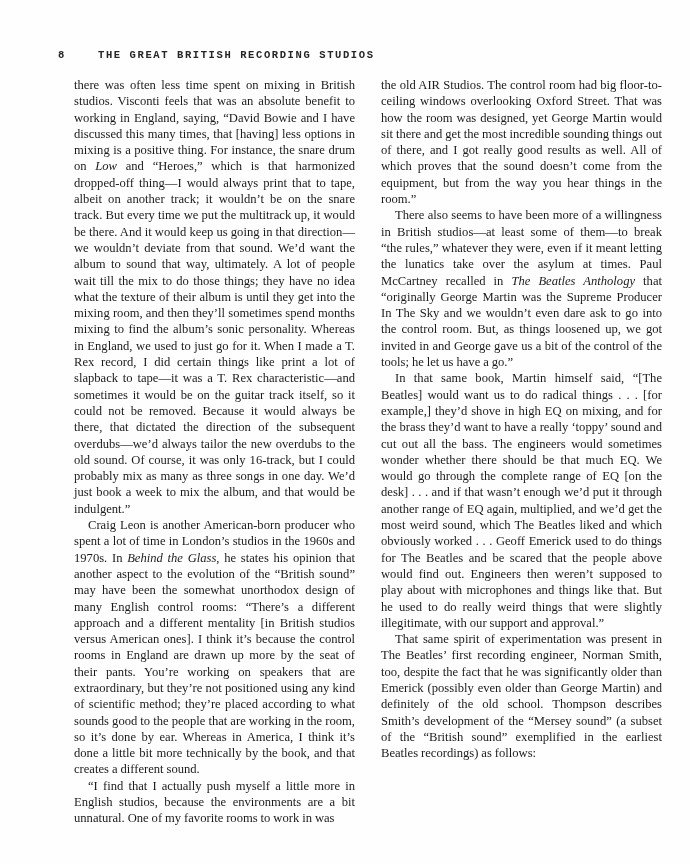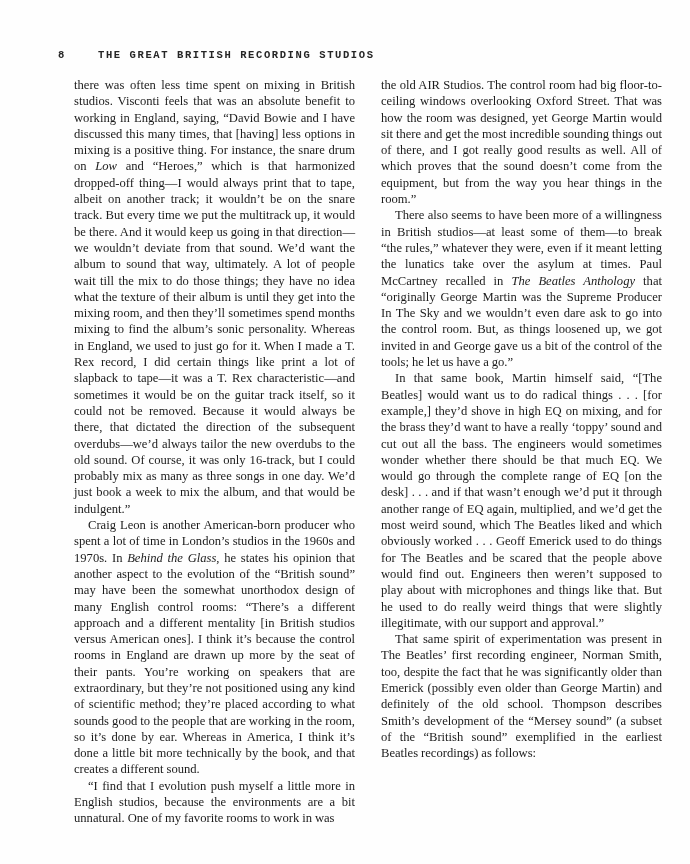--- a/index.html
+++ b/index.html
@@ -69,21 +69,21 @@
 <body>
 
 <div class="page">
   <div class="running-head">
     <span class="page-number">8</span><span class="book-title">THE GREAT BRITISH RECORDING STUDIOS</span>
   </div>
   <div class="columns">
     <div class="column" id="col-left">
         <p class="para"><span>there was often less time spent on mixing in British studios. Visconti feels that was an absolute benefit to working in England, saying, “David Bowie and I have discussed this many times, that [having] less options in mixing is a positive thing. For instance, the snare drum on </span><em>Low</em><span> and “Heroes,” which is that harmonized dropped-off thing—I would always print that to tape, albeit on another track; it wouldn’t be on the snare track. But every time we put the multitrack up, it would be there. And it would keep us going in that direction—we wouldn’t deviate from that sound. We’d want the album to sound that way, ultimately. A lot of people wait till the mix to do those things; they have no idea what the texture of their album is until they get into the mixing room, and then they’ll sometimes spend months mixing to find the album’s sonic personality. Whereas in England, we used to just go for it. When I made a T. Rex record, I did certain things like print a lot of slapback to tape—it was a T. Rex characteristic—and sometimes it would be on the guitar track itself, so it could not be removed. Because it would always be there, that dictated the direction of the subsequent overdubs—we’d always tailor the new overdubs to the old sound. Of course, it was only 16-track, but I could probably mix as many as three songs in one day. We’d just book a week to mix the album, and that would be indulgent.”</span></p>
         <p class="para indent"><span>Craig Leon is another American-born producer who spent a lot of time in London’s studios in the 1960s and 1970s. In </span><em>Behind the Glass</em><span>, he states his opinion that another aspect to the evolution of the “British sound” may have been the somewhat unorthodox design of many English control rooms: “There’s a different approach and a different mentality [in British studios versus American ones]. I think it’s because the control rooms in England are drawn up more by the seat of their pants. You’re working on speakers that are extraordinary, but they’re not positioned using any kind of scientific method; they’re placed according to what sounds good to the people that are working in the room, so it’s done by ear. Whereas in America, I think it’s done a little bit more technically by the book, and that creates a different sound.</span></p>
-        <p class="para indent"><span>“I find that I evolution push myself a little more in English studios, because the environments are a bit unnatural. One of my favorite rooms to work in was</span></p>
+        <p class="para indent"><span>“I find that I actually push myself a little more in English studios, because the environments are a bit unnatural. One of my favorite rooms to work in was</span></p>
       </div>
     <div class="column" id="col-right">
         <p class="para"><span>the old AIR Studios. The control room had big floor-to-ceiling windows overlooking Oxford Street. That was how the room was designed, yet George Martin would sit there and get the most incredible sounding things out of there, and I got really good results as well. All of which proves that the sound doesn’t come from the equipment, but from the way you hear things in the room.”</span></p>
         <p class="para indent"><span>There also seems to have been more of a willingness in British studios—at least some of them—to break “the rules,” whatever they were, even if it meant letting the lunatics take over the asylum at times. Paul McCartney recalled in </span><em>The Beatles Anthology</em><span> that “originally George Martin was the Supreme Producer In The Sky and we wouldn’t even dare ask to go into the control room. But, as things loosened up, we got invited in and George gave us a bit of the control of the tools; he let us have a go.”</span></p>
         <p class="para indent"><span>In that same book, Martin himself said, “[The Beatles] would want us to do radical things . . . [for example,] they’d shove in high EQ on mixing, and for the brass they’d want to have a really ‘toppy’ sound and cut out all the bass. The engineers would sometimes wonder whether there should be that much EQ. We would go through the complete range of EQ [on the desk] . . . and if that wasn’t enough we’d put it through another range of EQ again, multiplied, and we’d get the most weird sound, which The Beatles liked and which obviously worked . . . Geoff Emerick used to do things for The Beatles and be scared that the people above would find out. Engineers then weren’t supposed to play about with microphones and things like that. But he used to do really weird things that were slightly illegitimate, with our support and approval.”</span></p>
         <p class="para indent"><span>That same spirit of experimentation was present in The Beatles’ first recording engineer, Norman Smith, too, despite the fact that he was significantly older than Emerick (possibly even older than George Martin) and definitely of the old school. Thompson describes Smith’s development of the “Mersey sound” (a subset of the “British sound” exemplified in the earliest Beatles recordings) as follows:</span></p>
       </div>
   </div>
 </div>
 

